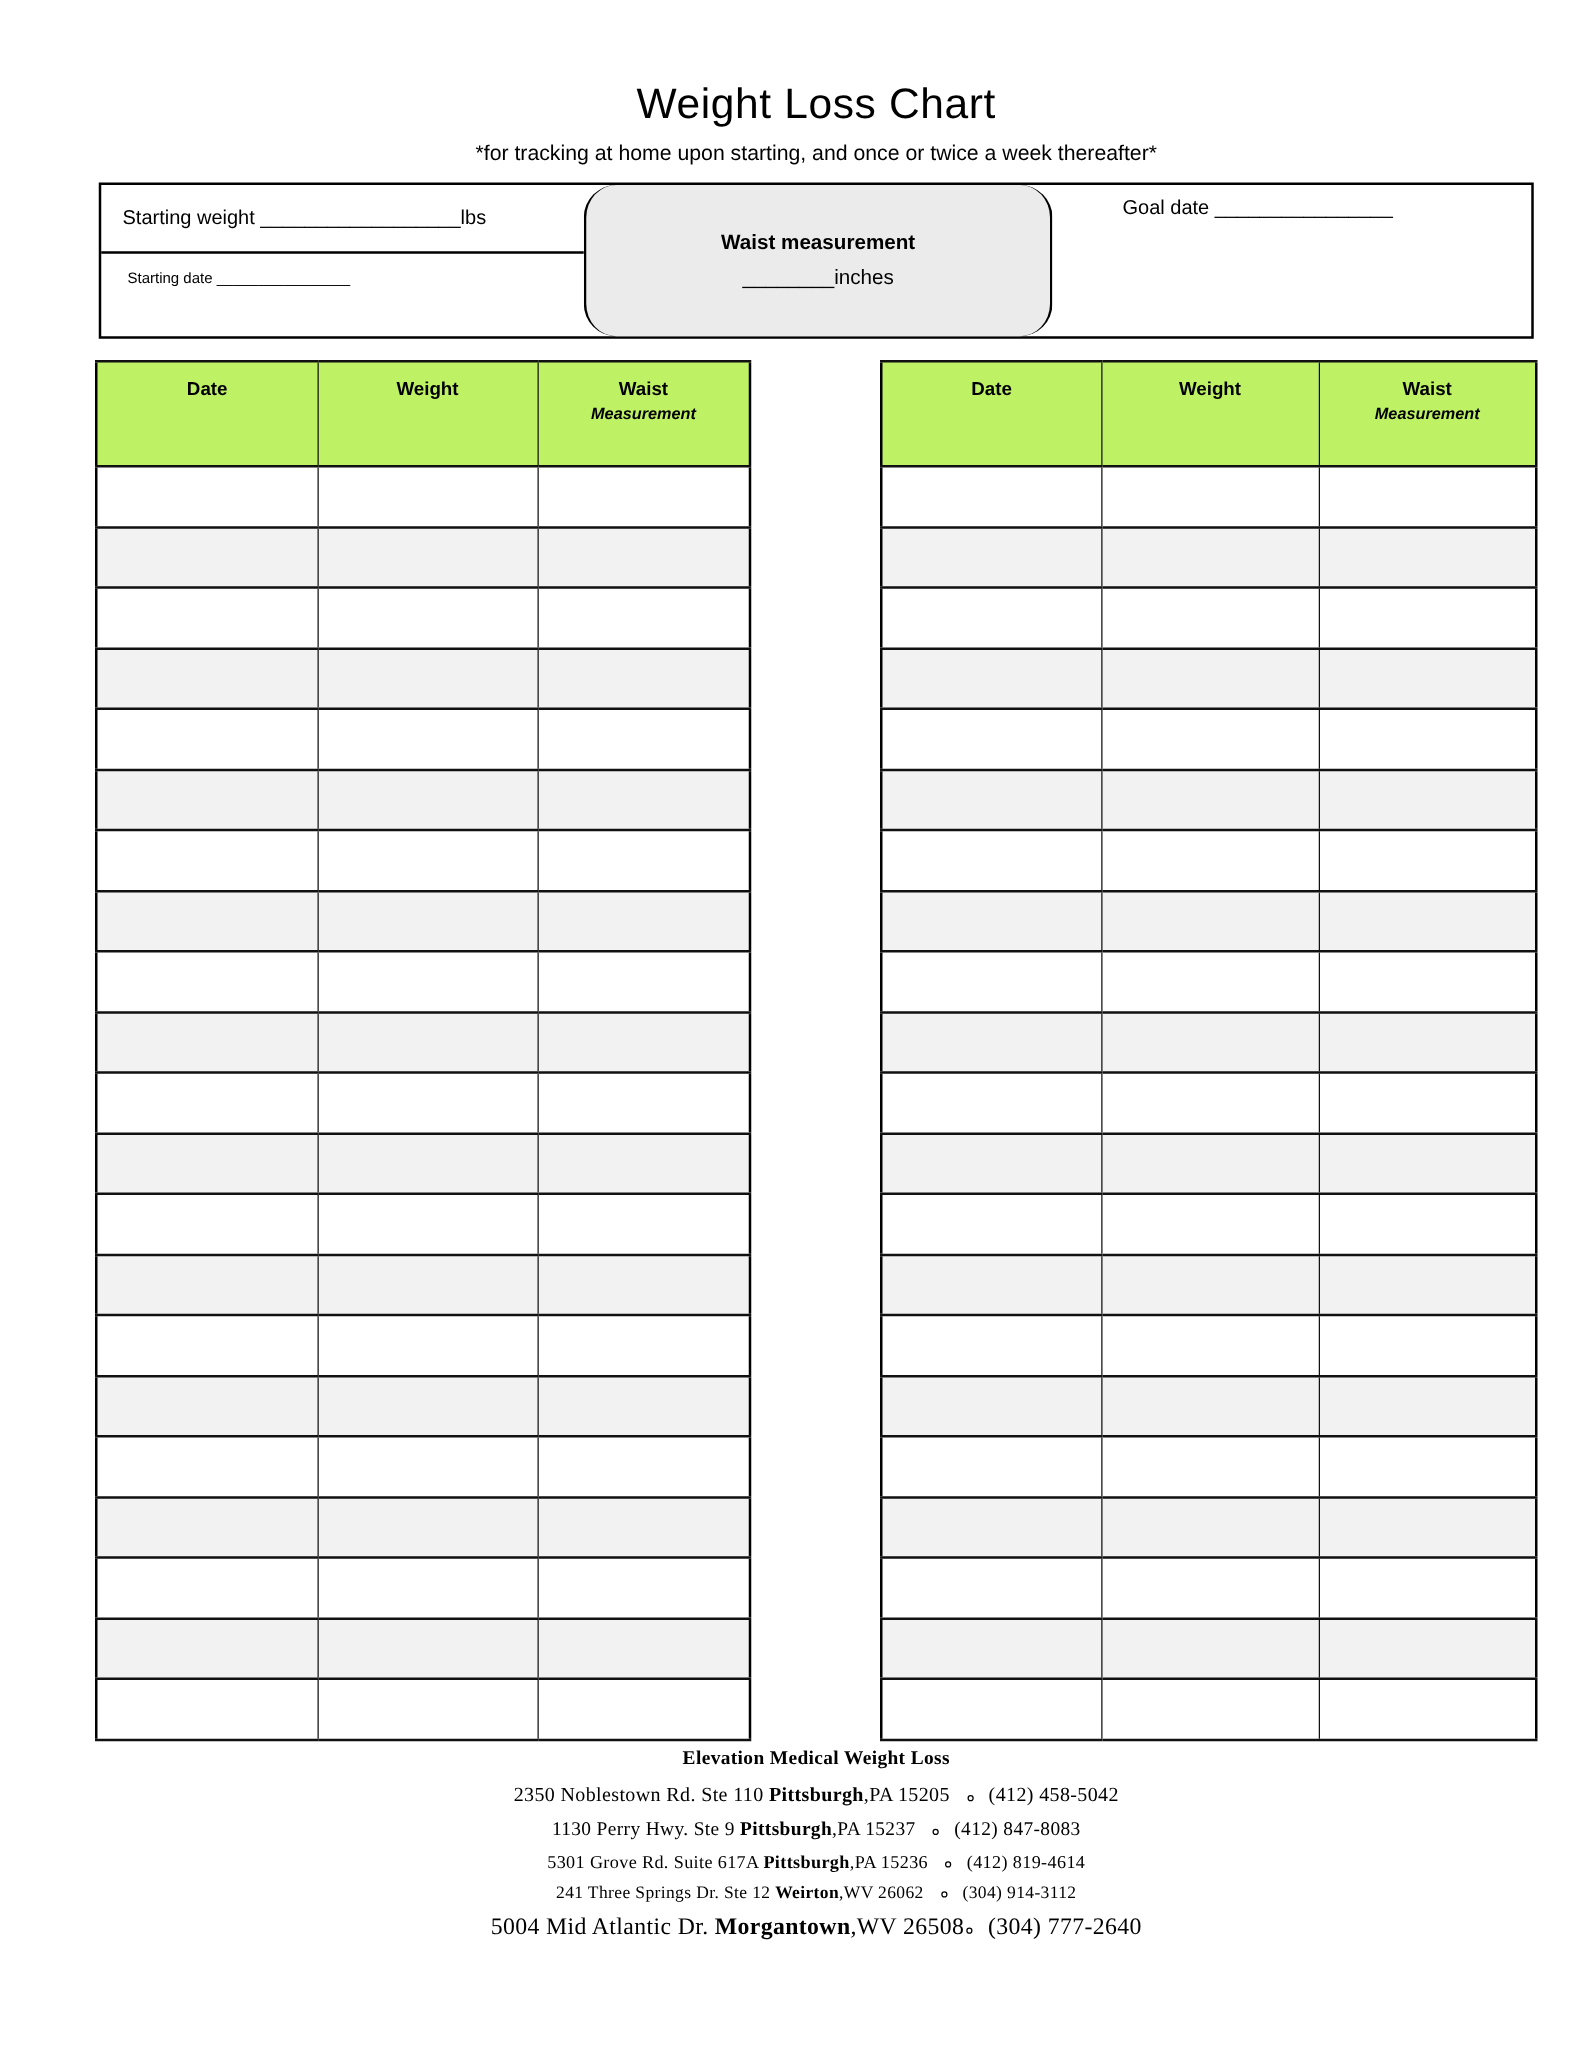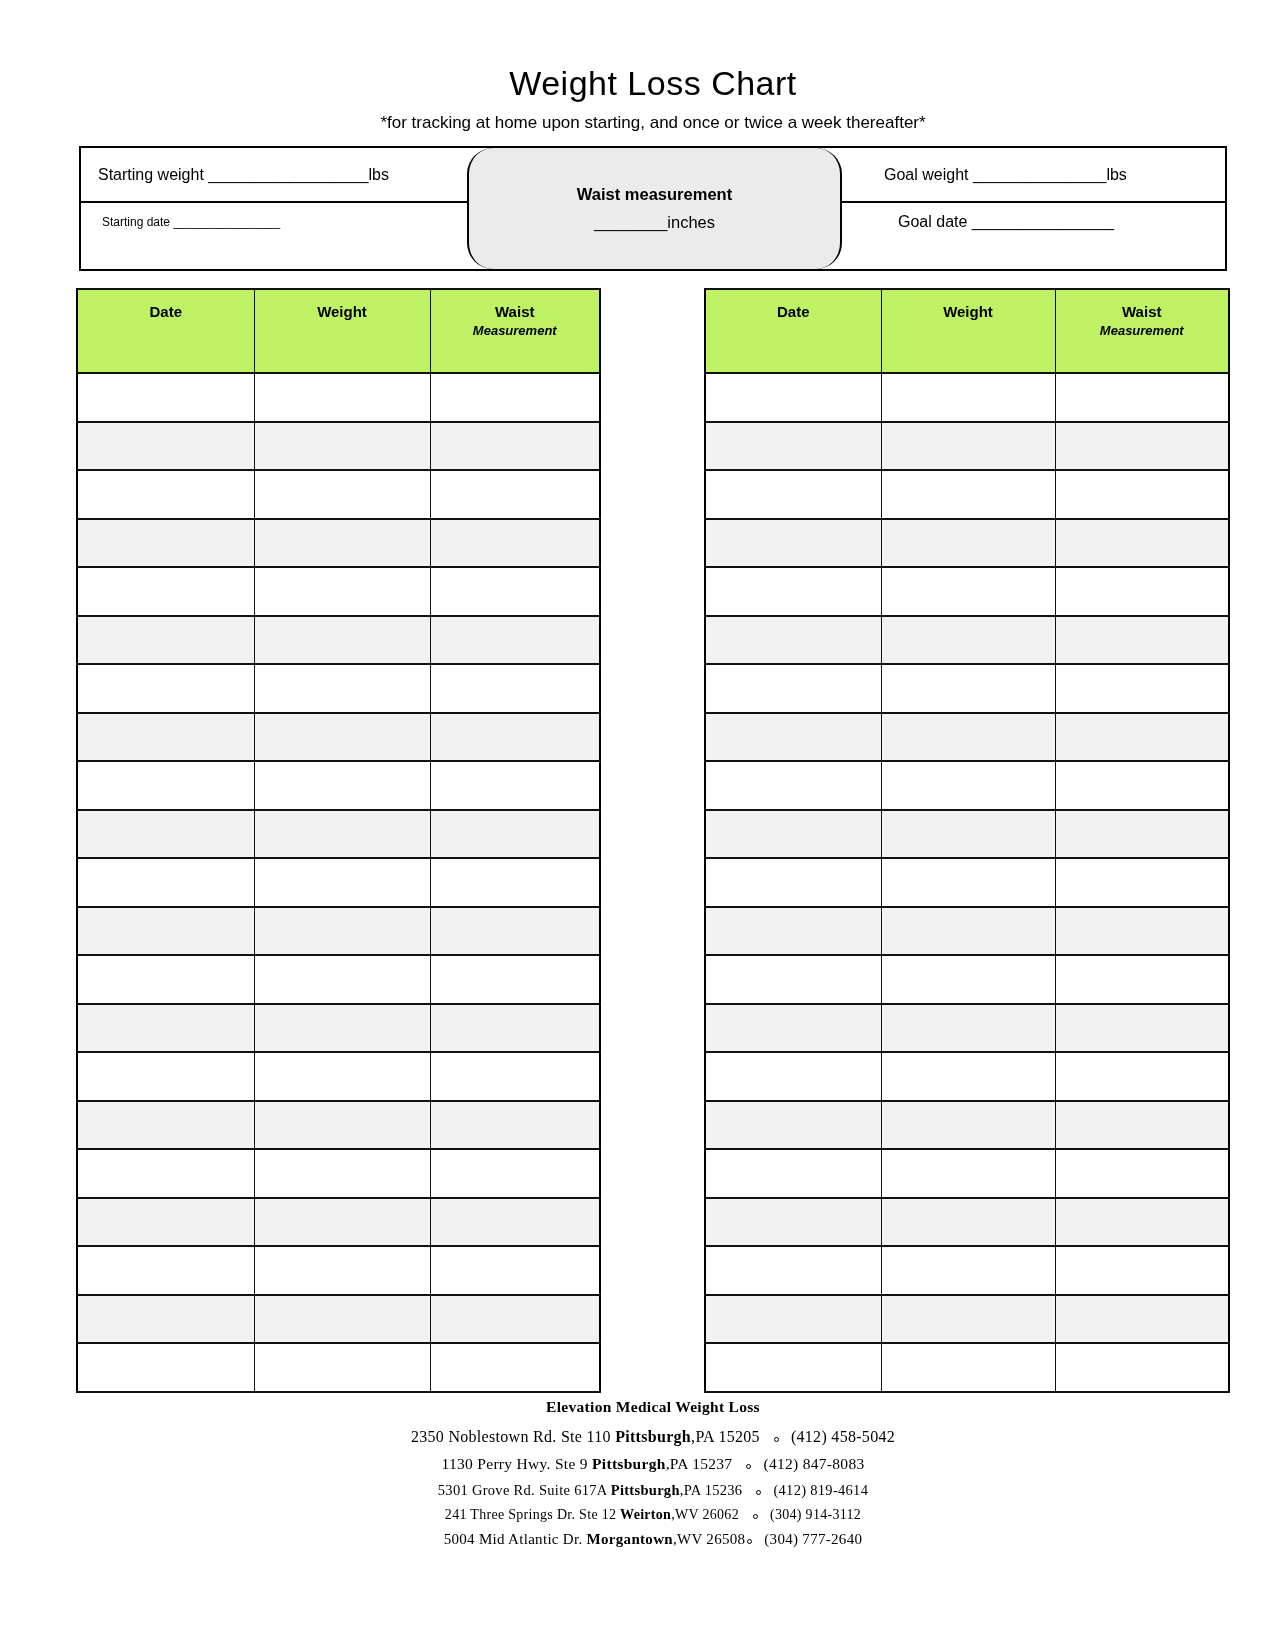--- a/index.html
+++ b/index.html
@@ -56,21 +56,21 @@
   .footer {
     position:absolute; left:79px; top:1398px; width:1148px;
     font-family:"Liberation Serif", serif; text-align:center;
   }
   .footer-org { font-weight:bold; font-size:15.5px; margin-bottom:12px; letter-spacing:0.3px; }
   .footer-line { letter-spacing:0.3px; }
   .f1 { font-size:16px;   margin-bottom:9px; }
   .f2 { font-size:15.5px; margin-bottom:9px; }
   .f3 { font-size:14.5px; margin-bottom:8px; }
   .f4 { font-size:14px;   margin-bottom:8px; }
-  .f5 { font-size:15px; }
+  .f5 { font-size:19px; }
   .footer-line .city { font-weight:bold; }
   .dot-sep {
     display:inline-block; width:5px; height:5px; border:1.5px solid #000;
     border-radius:50%; margin:0 12px 0 14px; vertical-align:baseline;
   }
   .f5 .dot-sep { margin-left:2px; }
 </style>
 </head>
 <body>
 
@@ -82,21 +82,20 @@
 <div class="summary-box">
   <div class="sb-col sb-left">
     <div class="sb-row1">Starting weight __________________lbs</div>
     <div class="sb-row2">Starting date ________________</div>
   </div>
   <div class="sb-col sb-mid">
     <div class="waist-title">Waist measurement</div>
     <div class="waist-blank">________inches</div>
   </div>
   <div class="sb-col sb-right">
-    <div class="sb-row1">Goal weight _______________lbs</div>
     <div class="sb-row2">Goal date ________________</div>
   </div>
 </div>
 
 <table class="track" id="table-left">
   <colgroup>
       <col style="width:177px">
       <col style="width:176px">
       <col style="width:170px">
     </colgroup>

